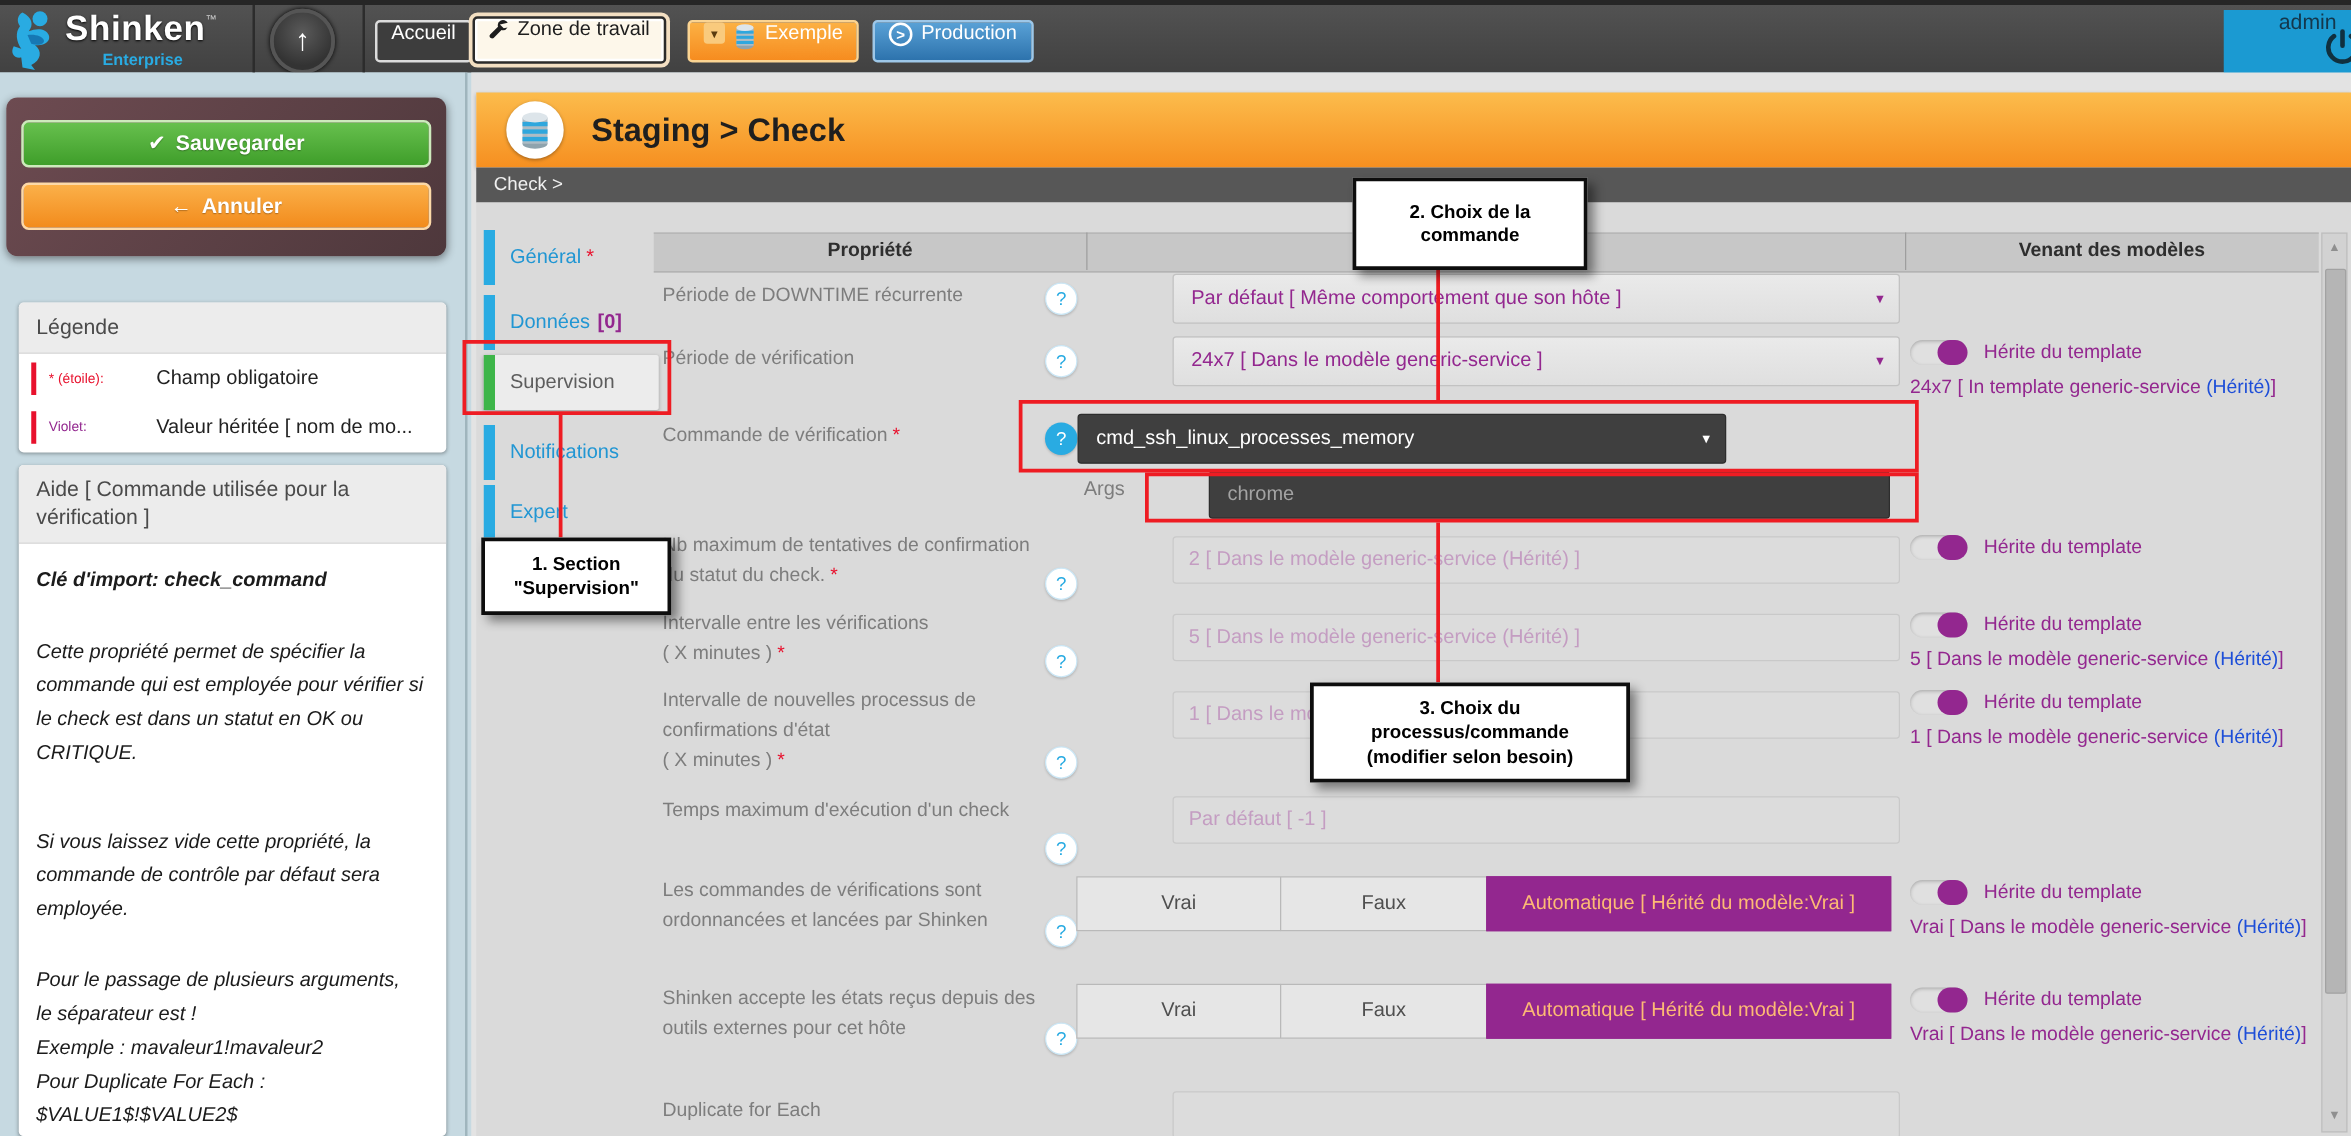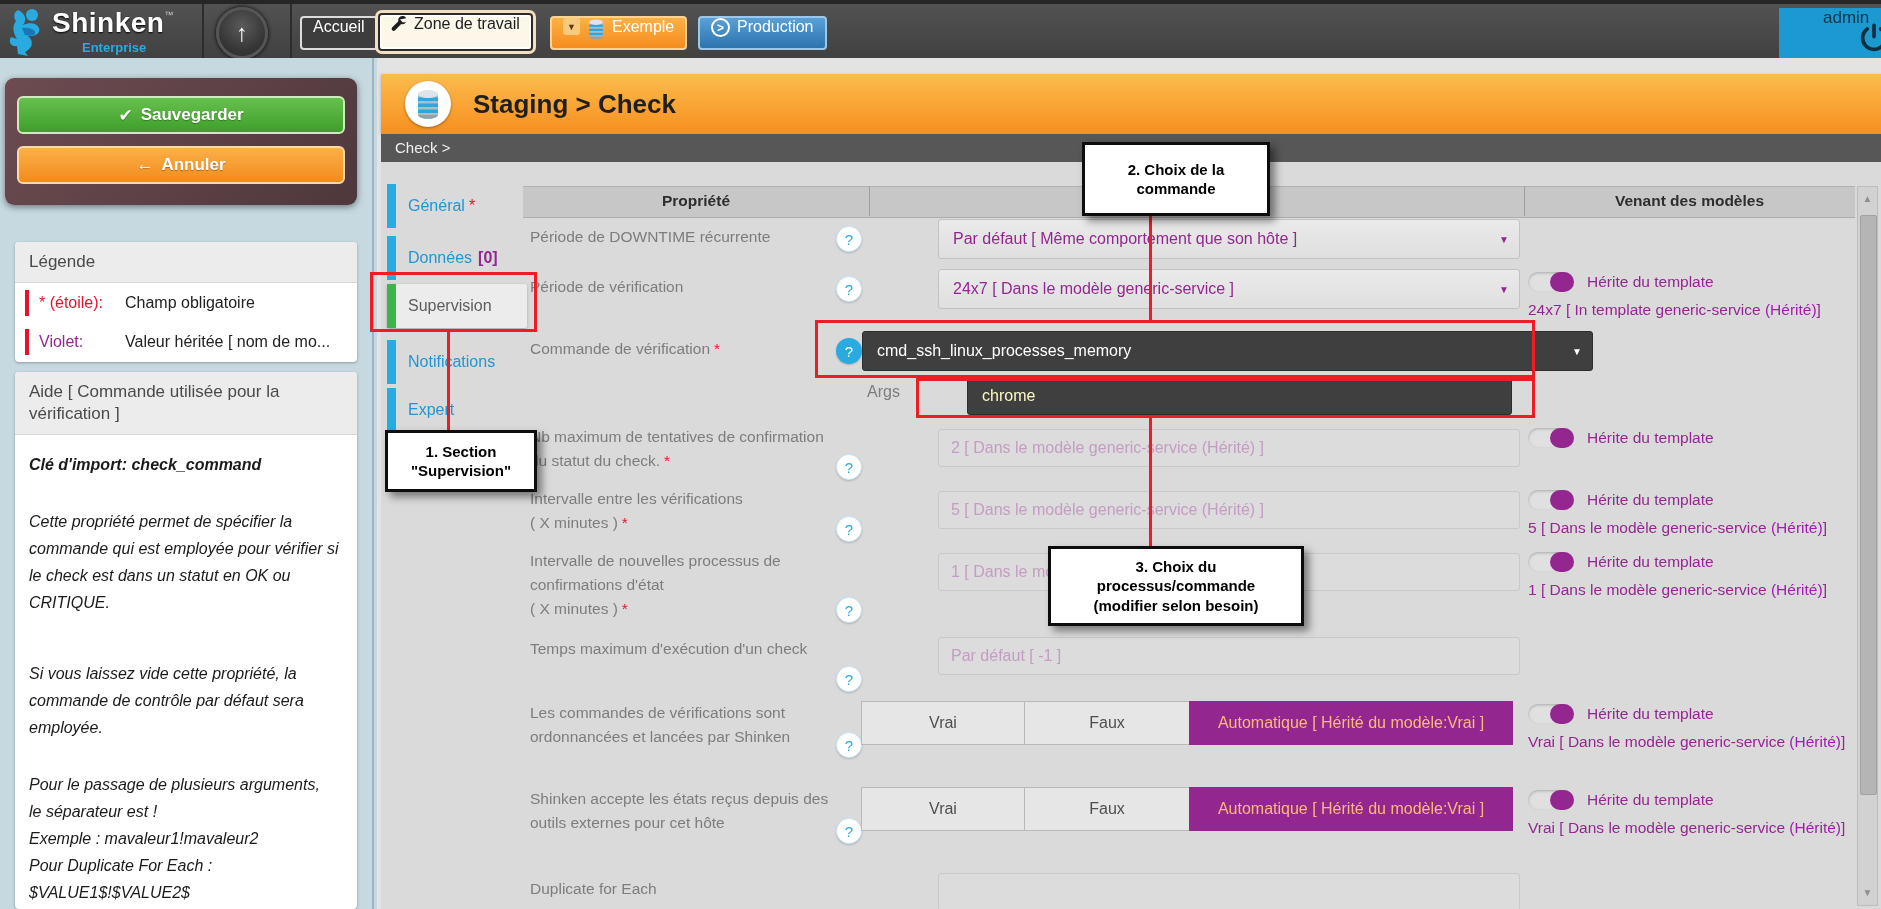--- a/index.html
+++ b/index.html
@@ -42,21 +42,21 @@
   .side-btn{position:absolute;left:12px;width:328px;height:38px;border-radius:6px;box-sizing:border-box;
     display:flex;align-items:center;justify-content:center;gap:8px;color:#fff;font-size:17px;font-weight:bold;
     text-shadow:0 1px 1px rgba(0,0,0,.3)}
   .btn-save{top:18px;background:linear-gradient(#67c04e,#3f9e2a);border:2px solid #cdeabc}
   .btn-cancel{top:68px;background:linear-gradient(#fbb049,#f28b1c);border:2px solid #fcd9a8}
   .card{position:absolute;left:15px;width:342px;background:#fff;border-radius:4px;box-shadow:0 1px 3px rgba(0,0,0,.3);overflow:hidden}
   .card-head{background:#ececec;border-bottom:1px solid #d7d7d7;color:#4a4a4a;font-size:17px;padding:9px 14px;line-height:1.3}
   .legend-card{top:184px;height:120px}
   .legend-row{display:flex;align-items:center;height:39px;padding-left:10px}
   .legend-bar{width:4px;height:26px;background:#e8112d;margin-right:10px}
-  .legend-term{width:86px;font-size:16px}
+  .legend-term{width:86px;font-size:11px}
   .t-red{color:#e8112d}.t-violet{color:#93278f}
   .legend-desc{color:#222;font-size:16px}
   .help-card{top:314px;height:537px}
   .help-body{padding:16px 14px;font-style:italic;color:#1b1b1b;font-size:16px;line-height:27px}
   .help-key{font-weight:bold;margin-bottom:30px}
   .help-p{margin-bottom:44px}
   .help-p2{margin-bottom:30px}
   .pre{white-space:pre-line}
   
   .main{position:absolute;left:377px;top:58px;right:0;bottom:0;background:#e3e3e3}
@@ -88,41 +88,41 @@
   
   .row-label{position:absolute;left:149px;width:305px;color:#7d7d7d;font-size:15.5px;line-height:24px}
   .q{position:absolute;left:455px;width:26px;height:26px;border-radius:50%;background:#fff;
     border:1px solid #cbe7f6;box-sizing:border-box;color:#29abe2;font-size:15px;
     display:flex;align-items:center;justify-content:center;box-shadow:0 1px 2px rgba(0,0,0,.18)}
   .q.filled{background:#29abe2;color:#fff;border:none}
   .sel{position:absolute;left:557px;width:582px;height:40px;border-radius:3px;box-sizing:border-box;
     background:linear-gradient(#eaeaea,#dfdfdf);border:1px solid #c2c2c2;color:#93278f;
     font-size:16px;line-height:38px;padding:0 34px 0 14px;white-space:nowrap;overflow:hidden}
   .sel .caret{position:absolute;right:10px;top:0;font-size:10px;color:#93278f;line-height:40px}
-  .sel.dark{left:481px;width:731px;background:#3f3f3f;border-color:#2d2d2d;color:#fff}
+  .sel.dark{left:481px;width:519px;background:#3f3f3f;border-color:#2d2d2d;color:#fff}
   .sel.dark .caret{color:#fff}
   .inp{position:absolute;left:557px;width:582px;height:38px;border-radius:3px;box-sizing:border-box;
     background:#dcdcdc;border:1px solid #c9c9c9;color:#c49dc2;font-size:16px;padding:0 12px;
     font-family:"Liberation Sans","DejaVu Sans",sans-serif}
-  .inp.dark{left:586px;width:545px;background:#3f3f3f;border-color:#2d2d2d;color:#fef9c3;padding:0 14px}
+  .inp.dark{left:586px;width:545px;background:#3f3f3f;border-color:#2d2d2d;color:#a3a3a3;padding:0 14px}
   .args-label{position:absolute;left:486px;color:#7d7d7d;font-size:16px}
   .seg{position:absolute;left:480px;width:653px;height:44px;display:flex}
   .seg div{box-sizing:border-box;border:1px solid #b9b9b9;background:#e6e6e6;color:#4f4f4f;font-size:16px;
     display:flex;align-items:center;justify-content:center}
   .seg div:nth-child(2){margin-left:-1px}
   .seg div:nth-child(3){margin-left:-1px}
   .seg .s1{width:164px}.seg .s2{width:166px}.seg .s3{width:324px}
   .seg .on{background:#93278f;border-color:#93278f;color:#fdba74}
   
   .inh{position:absolute;left:1147px;width:345px;font-size:15.5px;line-height:23px}
   .inh-state{display:flex;align-items:center;gap:13px;margin-bottom:5px}
   .tog{width:46px;height:20px;border-radius:10px;background:#e0e0e0;box-shadow:inset 0 1px 3px rgba(0,0,0,.25);position:relative}
   .tog .knob{position:absolute;top:0;width:24px;height:20px;border-radius:10px;background:#93278f;right:0}
   .tog.off .knob{left:0;right:auto;background:#3a3a3a}
-  .pu{color:#93278f}.cy{color:#a21caf}.dk{color:#3f3f3f}
+  .pu{color:#93278f}.cy{color:#1d4ed8}.dk{color:#3f3f3f}
   .ba{word-break:break-all}
   
   .sbar{position:absolute;right:3px;top:24px;bottom:3px;width:21px;background:#d2d2d2;border:1px solid #bdbdbd;box-sizing:border-box}
   .sb-arrow{position:absolute;left:0;width:100%;height:20px;color:#8f8f8f;font-size:10px;text-align:center;line-height:20px}
   .sb-up{top:2px}.sb-down{bottom:2px}
   .sb-thumb{position:absolute;left:2px;width:15px;top:28px;height:578px;background:#b5b5b5;border:1px solid #a2a2a2;border-radius:2px}
   
   .ann-rect{position:absolute;border:3px solid #ee1c23;z-index:45;box-sizing:border-box}
   .ann-line{position:absolute;width:3px;background:#ee1c23;z-index:44}
   .ann-box{position:absolute;background:#fff;border:3px solid #0d0d0d;z-index:50;box-sizing:border-box;

